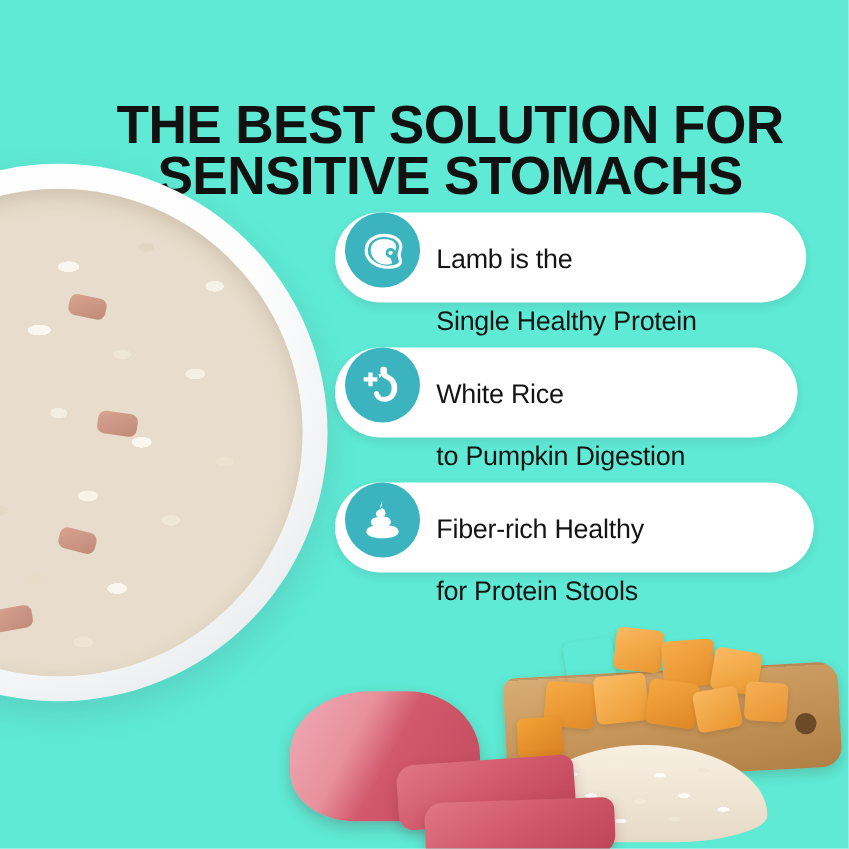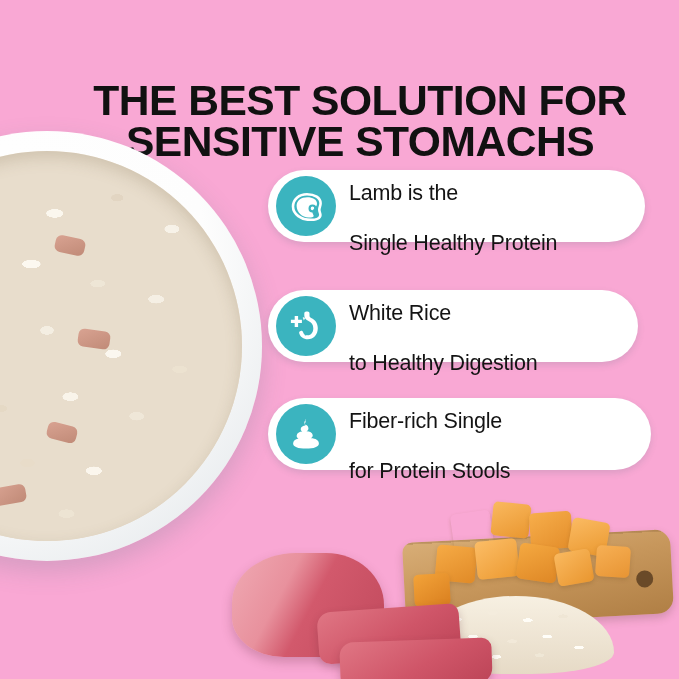--- a/index.html
+++ b/index.html
@@ -6,21 +6,21 @@
 
   html, body {
     width:679px; height:679px;
     overflow:hidden;
     font-family:"Liberation Sans", sans-serif;
   }
 
   #stage {
     position:relative;
     width:679px; height:679px;
-    background:#f9a8d4;
+    background:#5eead4;
     overflow:hidden;
   }
 
   
   .headline {
     position:absolute;
     left:60px; top:38px;
     width:600px;
     text-align:center;
     color:#111111;
@@ -42,26 +42,26 @@
     display:flex;
     flex-direction:column;
     gap:36px;
   }
   .pill {
     position:relative;
     height:72px;
     background:#ffffff;
     border-radius:40px;
     display:flex;
-    align-items:center;
+    align-items:flex-start;
     padding-left:6px;
     box-shadow:0 3px 7px rgba(60,100,110,0.16);
   }
   .pill.w1 { width:377px; }
-  .pill.w2 { width:370px;margin-top:12px; }
+  .pill.w2 { width:370px; }
   .pill.w3 { width:383px; }
 
   .pill-icon {
     flex:0 0 auto;
     width:60px; height:60px;
     border-radius:50%;
     background:#3bb4bf;
     display:flex;
     align-items:center;
     justify-content:center;
@@ -285,30 +285,30 @@
         <svg width="38" height="34" viewBox="0 0 38 34" aria-hidden="true">
           <path d="M20.5 2.4c1.3 0 2 .8 2 2v2.4c0 1 .6 1.6 1.7 2.1 4.2 1.9 6.6 5.6 6.6 10.4 0 6.4-4.3 11-10 11-4.4 0-7.6-2.5-8.6-6-.3-1.2.4-2.2 1.6-2.4 1.2-.2 2.1.5 2.4 1.6.5 1.8 2.2 2.8 4.6 2.8 3.2 0 5.5-2.7 5.5-7 0-3.5-1.8-6-4.8-7.2-2.6-1-4.2-2.9-4.2-5.5V4.4c0-1.2.8-2 2-2Z" fill="#ffffff"></path>
           <path d="M16.6 9.6c-2.6 1.2-4.3 3.4-4.9 6.1" fill="none" stroke="#ffffff" stroke-width="2.6" stroke-linecap="round"></path>
           <path d="M18.5 25.6c1.9-.2 3.4-1 4.3-2.3" fill="none" stroke="#3bb4bf" stroke-width="1.8" stroke-linecap="round"></path>
           <circle cx="9.4" cy="12.4" r="7.3" fill="#3bb4bf"></circle>
           <path d="M7.7 6.9h3.4v3.8h3.8v3.4h-3.8v3.8H7.7v-3.8H3.9v-3.4h3.8V6.9Z" fill="#ffffff"></path>
         </svg>
       </div>
       <div class="pill-text">
         <span>White Rice</span><br>
-        <span>to Healthy Digestion</span>
+        <span>to Pumpkin Digestion</span>
       </div>
     </div>
 
     <div class="pill w3">
       <div class="pill-icon">
         <svg width="38" height="32" viewBox="0 0 38 32" aria-hidden="true">
           <path d="M18.3 1.6c.7 2.1.3 3.5-1.1 4.8 2.4.1 4 1.4 4.2 3.5.2 1.6-.6 2.7-1.9 3.3 3.4.1 5.9 1.5 6.2 3.9.2 1.4-.5 2.5-1.7 3.2 4.6.1 7.9 2 7.9 5.1 0 3.3-4.9 5.2-12.9 5.2S6.1 28.7 6.1 25.4c0-2.4 2.1-4.1 5.4-4.8-1.3-.7-2-1.8-1.8-3.2.3-2.2 2.6-3.6 5.6-3.8-1.2-.7-1.8-1.8-1.5-3.1.4-1.9 2.3-3 4.7-3.1-1.1-1-1.5-2.3-.9-3.9.3-.8.8-1.4 1.6-1.9Z" fill="#ffffff"></path>
         </svg>
       </div>
       <div class="pill-text">
-        <span>Fiber-rich Single</span><br>
+        <span>Fiber-rich Healthy</span><br>
         <span>for Protein Stools</span>
       </div>
     </div>
 
   </div>
 </div>
 
 </body></html>

